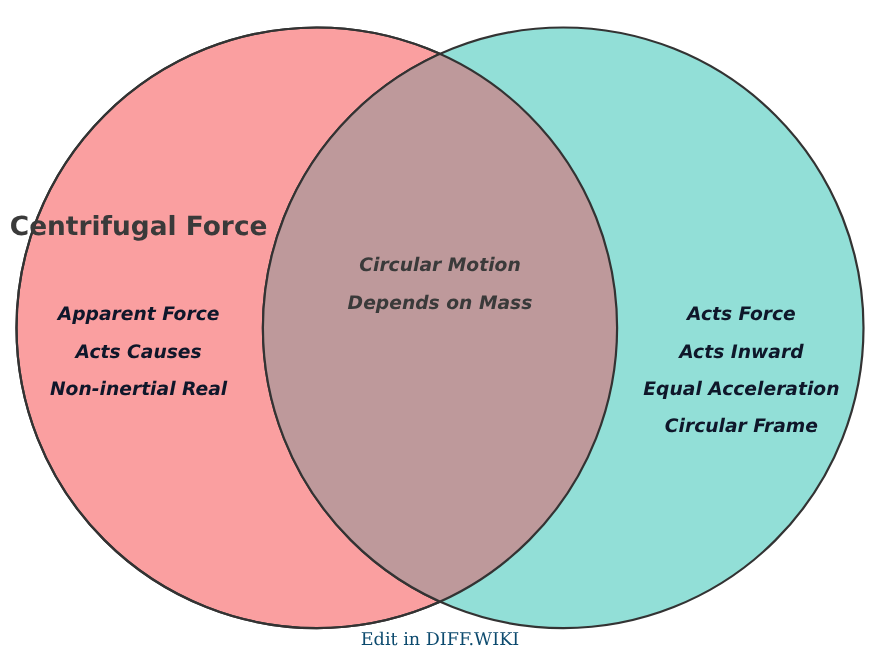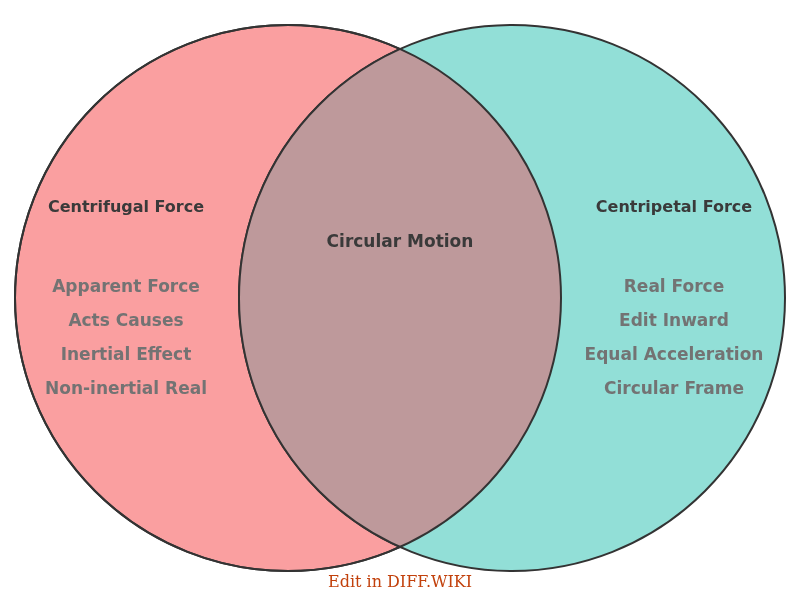--- a/index.html
+++ b/index.html
@@ -13,52 +13,53 @@
   }
   .venn-svg { position: absolute; left: 0; top: 0; }
 
   .overlay {
     position: absolute;
     transform: translate(-50%, -50%);
     white-space: nowrap;
     text-align: center;
   }
   .set-title {
-    font-size: 16px;
+    font-size: 24px;
     font-weight: bold;
     color: #3A3A3A;
   }
   .title-left  { left: 126px; top: 206px; }
   .title-right { left: 674px; top: 206px; }
 
   .item-list {
     position: absolute;
     transform: translateX(-50%);
     text-align: center;
     white-space: nowrap;
   }
   .item {
     font-size: 17px;
     font-weight: bold;
     line-height: 34px;
+    font-style: italic;
   }
-  .side-item { color: #737373; }
+  .side-item { color: #0f172a; }
   .overlap-item { color: #3A3A3A; line-height: 35px; }
 
   .list-left   { left: 126px; top: 269px; }
   .list-right  { left: 674px; top: 269px; }
   .list-center { left: 400px; top: 224px; }
 
   .caption {
     position: absolute;
     left: 400px; top: 581px;
     transform: translate(-50%, -50%);
     font-family: "DejaVu Serif", serif;
     font-size: 16px;
-    color: #c2410c;
+    color: #0c4a6e;
     white-space: nowrap;
     text-decoration: none;
     cursor: pointer;
   }
 </style>
 </head>
 <body>
 
 <div class="stage">
 
@@ -75,35 +76,34 @@
 
     <g clip-path="url(#clip-left-circle)">
       <circle cx="512" cy="298" r="273" stroke-width="2" fill="#BE999B" stroke="#333333"></circle>
     </g>
 
     <circle cx="288" cy="298" r="273" fill="none" stroke-width="2" stroke="#333333"></circle>
   </svg>
 
   <div class="overlay set-title title-left">Centrifugal Force</div>
 
-  <div class="overlay set-title title-right">Centripetal Force</div>
 
   <div class="item-list list-left">
     <div class="item side-item">Apparent Force</div>
     <div class="item side-item">Acts Causes</div>
-    <div class="item side-item">Inertial Effect</div>
     <div class="item side-item">Non-inertial Real</div>
   </div>
 
   <div class="item-list list-center">
     <div class="item overlap-item">Circular Motion</div>
+    <div class="item overlap-item">Depends on Mass</div>
   </div>
 
   <div class="item-list list-right">
-    <div class="item side-item">Real Force</div>
-    <div class="item side-item">Edit Inward</div>
+    <div class="item side-item">Acts Force</div>
+    <div class="item side-item">Acts Inward</div>
     <div class="item side-item">Equal Acceleration</div>
     <div class="item side-item">Circular Frame</div>
   </div>
 
   <a class="caption">Edit in DIFF.WIKI</a>
 
 </div>
 
 </body></html>

